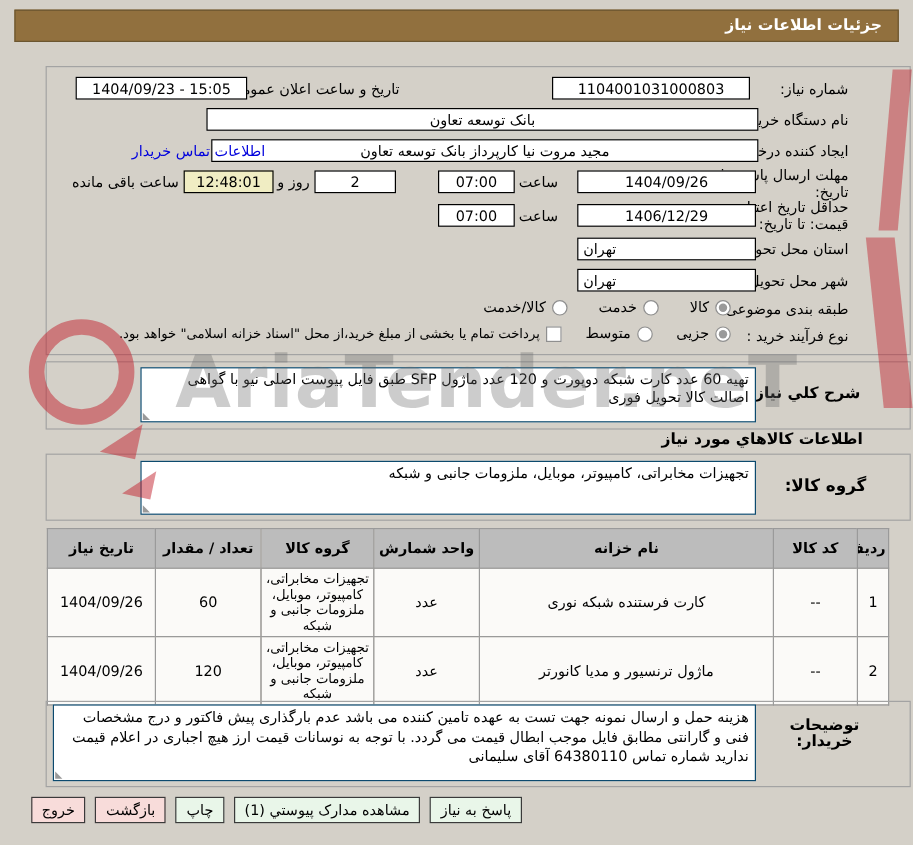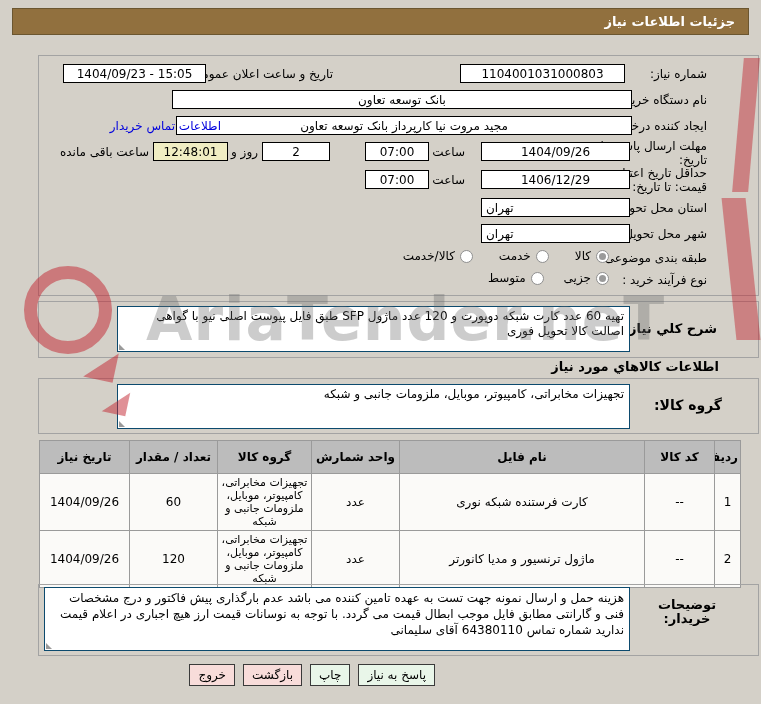--- a/index.html
+++ b/index.html
@@ -126,20 +126,24 @@
 
 <span class="lbl" style="top:273px;right:54px;">نوع فرآیند خرید :</span>
 <div class="grp" style="top:271px;right:152px;gap:20px;">
   <span class="opt">
     <span class="radio sel"></span>
     <span>جزیی</span>
   </span>
   <span class="opt">
     <span class="radio"></span>
     <span>متوسط</span>
+  </span>
+  <span class="opt" style="font-size:11px;">
+    <span class="chk"></span>
+    <span>پرداخت تمام یا بخشی از مبلغ خرید،از محل "اسناد خزانه اسلامی" خواهد بود.</span>
   </span>
 </div>
 
 <div class="section" style="top:301px;height:57px;"></div>
 <span class="lbl bold" style="top:322px;right:44px;font-size:13px;">شرح کلي نیاز:</span>
 <div class="ta" style="top:306px;right:131px;width:513px;height:46px;">تهیه 60 عدد کارت شبکه دوپورت و 120 عدد ماژول SFP طبق فایل پیوست اصلی نیو با گواهی اصالت کالا تحویل فوری</div>
 
 <span class="lbl bold" style="top:360px;right:42px;font-size:13px;">اطلاعات کالاهاي مورد نیاز</span>
 
 <div class="section" style="top:378px;height:56px;"></div>
@@ -153,21 +157,21 @@
       <col style="width:245px">
       <col style="width:88px">
     <col style="width:94px">
       <col style="width:88px">
       <col style="width:90px">
   </colgroup>
   <tbody>
       <tr>
     <th>ردیف</th>
     <th>کد کالا</th>
-    <th>نام فایل</th>
+    <th>نام خزانه</th>
     <th>واحد شمارش</th>
     <th>گروه کالا</th>
     <th>تعداد / مقدار</th>
     <th>تاریخ نیاز</th>
   </tr>
   <tr>
     <td>1</td>
     <td>--</td>
     <td>کارت فرستنده شبکه نوری</td>
     <td>عدد</td>
@@ -186,20 +190,21 @@
   </tr>
 </tbody>
   </table>
 
 <div class="section" style="top:584px;height:72px;"></div>
 <span class="lbl wrap bold" style="top:598px;right:41px;width:66px;font-size:13px;text-align:center;">توضیحات خریدار:</span>
 <div class="ta" style="top:587px;right:131px;width:586px;height:64px;line-height:16px;">هزینه حمل و ارسال نمونه جهت تست به عهده تامین کننده می باشد عدم بارگذاری پیش فاکتور و درج مشخصات فنی  و گارانتی مطابق فایل موجب ابطال قیمت می گردد. با توجه به نوسانات قیمت ارز هیچ اجباری در اعلام قیمت ندارید شماره تماس 64380110 آقای سلیمانی</div>
 
 <div class="buttons">
   <button class="btn green" style="min-width:71px;">پاسخ به نیاز</button>
+  <button class="btn green" style="min-width:130px;">مشاهده مدارک پیوستي (1)</button>
   <button class="btn green" style="min-width:33px;">چاپ</button>
   <button class="btn pink" style="min-width:38px;">بازگشت</button>
   <button class="btn pink" style="min-width:36px;">خروج</button>
 </div>
 
 <div class="watermark">
   <div class="wm-ring"></div>
   <div class="wm-tri1"></div>
   <div class="wm-tri2"></div>
   <div class="wm-bar1"></div>

